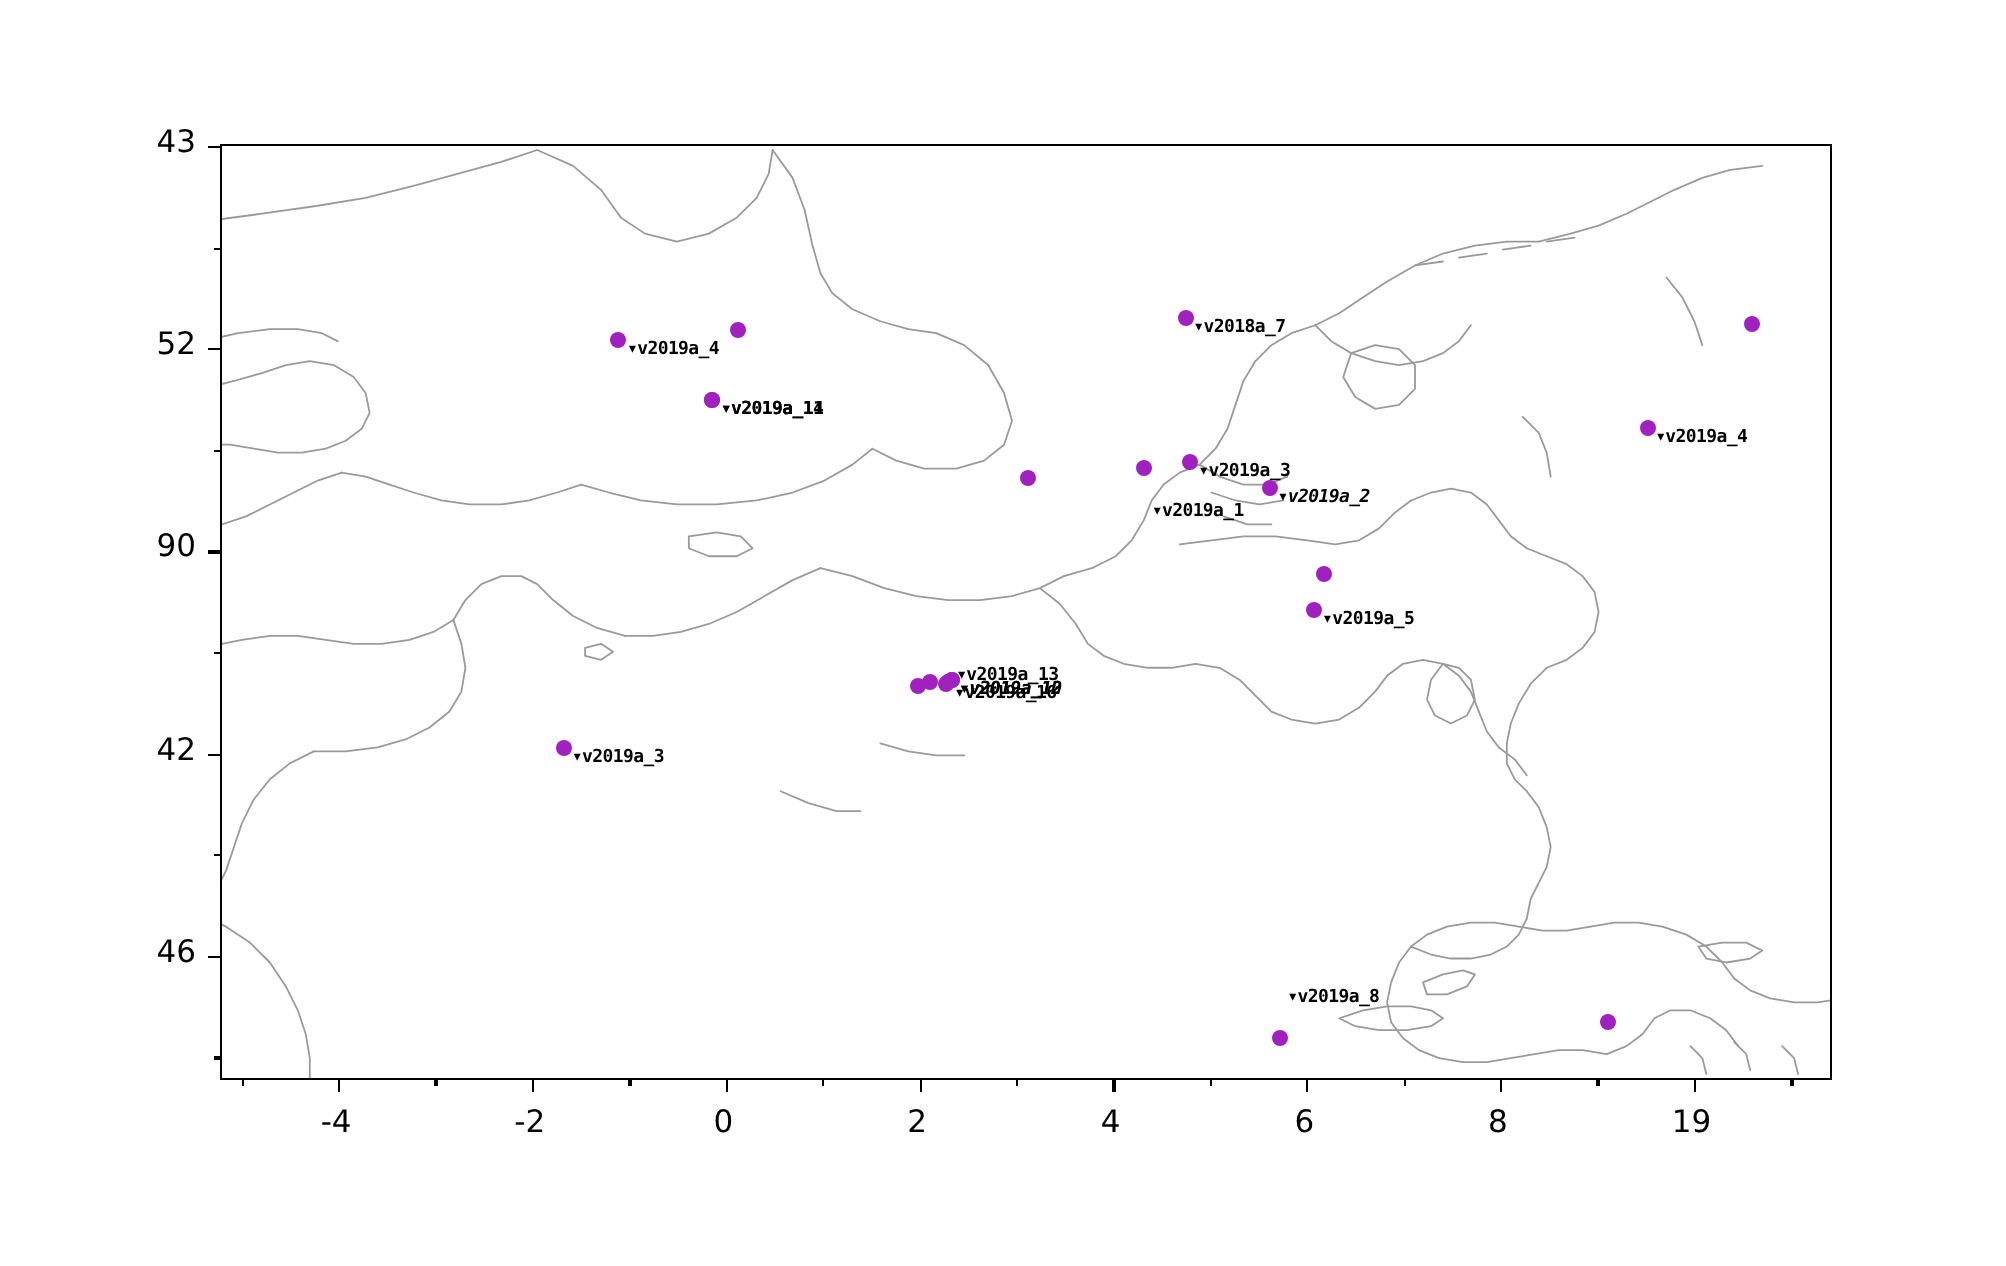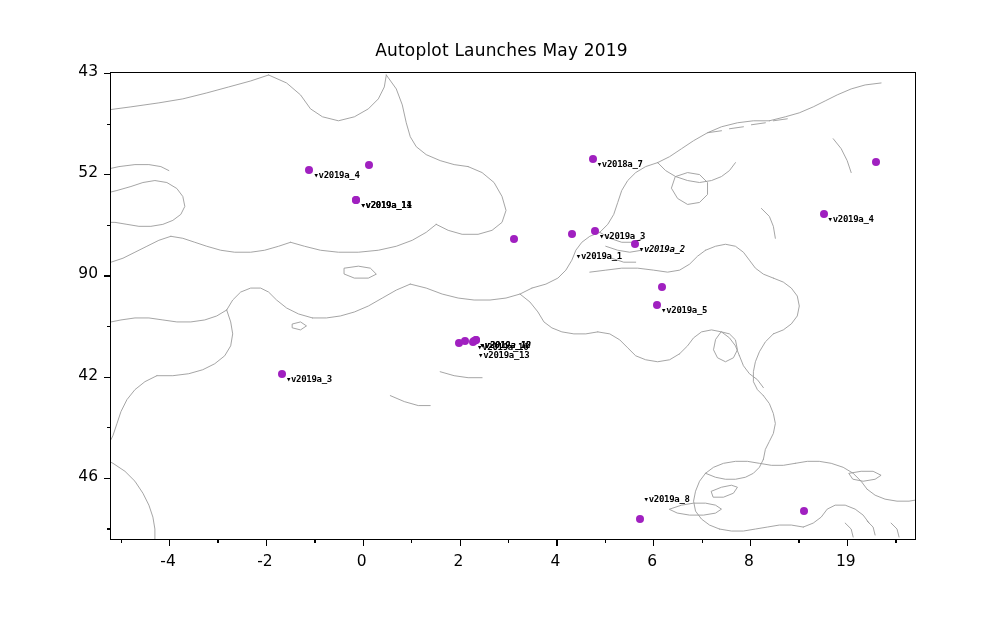--- a/index.html
+++ b/index.html
@@ -49,21 +49,20 @@
     font-family:"DejaVu Sans Mono",monospace;
     white-space:nowrap;font-weight:bold;letter-spacing:-0.3px;
     transform:translateY(-50%);
   }
 </style>
 </head>
 <body>
 
 <div id="figure">
 
-  <div id="title">Autoplot Launches May 2019</div>
 
   <div id="axes">
     <div id="mapclip">
       <svg id="mapsvg" viewBox="0 0 806 468" preserveAspectRatio="none">
         <g fill="none" stroke="#9a9a9a" stroke-width="0.9" stroke-linejoin="round" stroke-linecap="round">
 
           <path d="M -10,38 L 20,34 L 48,30 L 72,26 L 96,20 L 118,14 L 140,8 L 158,2"></path>
           <path d="M 158,2 L 176,10 L 190,22 L 200,36 L 212,44 L 228,48 L 244,44 L 258,36 L 268,26 L 274,14 L 276,2"></path>
           <path d="M 276,2 L 286,16 L 292,32 L 296,50 L 300,64 L 306,74 L 316,82 L 330,88 L 344,92 L 358,94"></path>
           <path d="M 358,94 L 372,100 L 384,110 L 392,124 L 396,138 L 392,150 L 382,158 L 368,162 L 352,162 L 338,158 L 326,152"></path>
@@ -162,21 +161,21 @@
         <div class="pt" style="left: 523.779px; top: 171.01px; background: rgb(160, 32, 192);"></div>
         <div class="ptlabel" style="left: 527.779px; top: 176.01px; font-style: italic;">▾v2019a_2</div>
         <div class="pt" style="left: 546.047px; top: 231.723px; background: rgb(160, 32, 192);"></div>
         <div class="ptlabel" style="left: 550.047px; top: 236.723px;">▾v2019a_5</div>
         <div class="pt" style="left: 550.888px; top: 213.509px; background: rgb(160, 32, 192);"></div>
         <div class="pt" style="left: 364.515px; top: 266.634px; background: rgb(160, 32, 192);"></div>
         <div class="ptlabel" style="left: 368.515px; top: 271.634px; font-style: italic;">▾v2019a_10</div>
         <div class="pt" style="left: 364.515px; top: 266.634px; background: rgb(160, 32, 192);"></div>
         <div class="ptlabel" style="left: 368.515px; top: 271.634px; font-style: italic;">▾v2019a_12</div>
         <div class="pt" style="left: 363.063px; top: 268.151px; background: rgb(160, 32, 192);"></div>
-        <div class="ptlabel" style="left: 367.063px; top: 282px;">▾v2019a_13</div>
+        <div class="ptlabel" style="left: 367.063px; top: 265px;">▾v2019a_13</div>
         <div class="pt" style="left: 362.095px; top: 269.163px; background: rgb(160, 32, 192);"></div>
         <div class="ptlabel" style="left: 366.095px; top: 274.163px;">▾v2019a_16</div>
         <div class="pt" style="left: 347.572px; top: 270.175px; background: rgb(160, 32, 192);"></div>
         <div class="pt" style="left: 354.35px; top: 268.151px; background: rgb(160, 32, 192);"></div>
         <div class="pt" style="left: 528.62px; top: 446.244px; background: rgb(160, 32, 192);"></div>
         <div class="ptlabel" style="left: 532.62px; top: 426px;">▾v2019a_8</div>
         <div class="pt" style="left: 693.208px; top: 437.643px; background: rgb(160, 32, 192);"></div>
       </div>
   <div class="tick xtick" style="left: 58.0901px;"></div>
       <div class="tick xtick" style="left: 154.907px;"></div>

